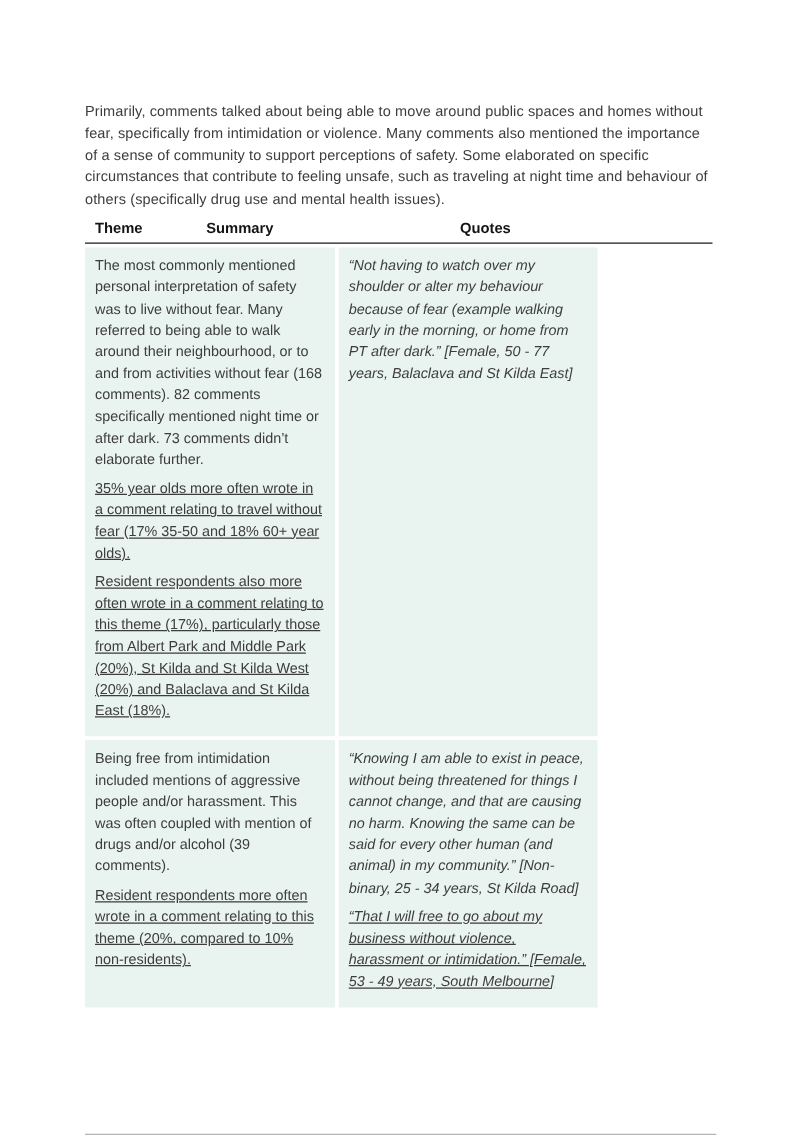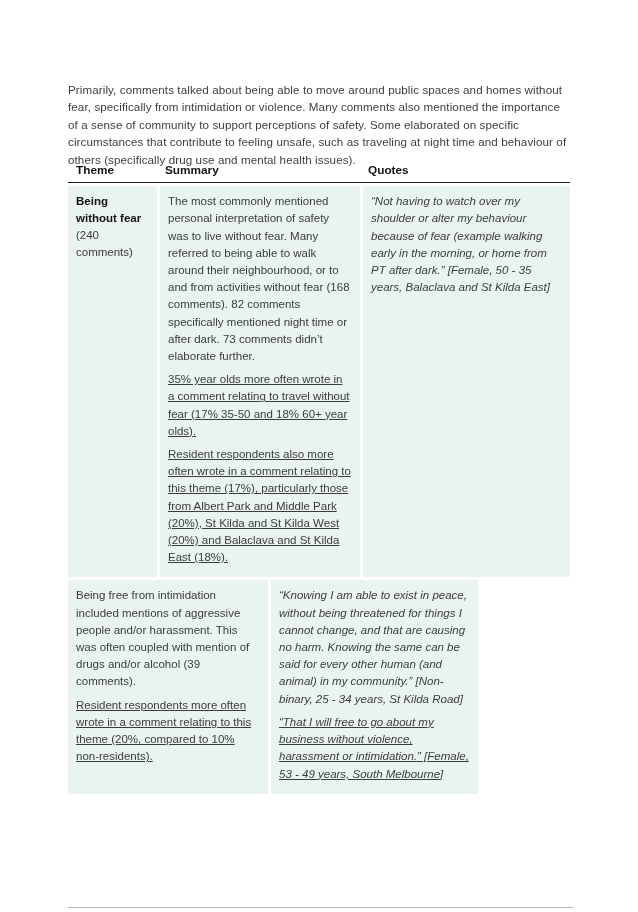--- a/index.html
+++ b/index.html
@@ -15,21 +15,21 @@
   }
   .intro {
     position:absolute;
     left:68px; top:41px; width:505px;
     font-size:11.6px; line-height:17.4px;
     color:#3d3d3d;
     letter-spacing:0.1px;
   }
   .themes-table {
     position:absolute;
-    left:68px; top:122px; width:502px;
+    left:68px; top:134px; width:502px;
     font-size:11.5px; line-height:17.2px;
   }
   .thead {
     display:flex;
     border-bottom:1.7px solid #1a1a1a;
     padding-bottom:3px;
   }
   .th {
     font-weight:bold; color:#141414; font-size:11.8px;
     padding-left:8px;
@@ -75,31 +75,27 @@
   <p class="intro">Primarily, comments talked about being able to move around public spaces and homes without fear, specifically from intimidation or violence. Many comments also mentioned the importance of a sense of community to support perceptions of safety. Some elaborated on specific circumstances that contribute to feeling unsafe, such as traveling at night time and behaviour of others (specifically drug use and mental health issues).</p>
 
   <div class="themes-table">
     <div class="thead">
       <div class="th th-theme">Theme</div>
       <div class="th th-summary">Summary</div>
       <div class="th th-quotes">Quotes</div>
     </div>
     <div id="table-body">
         <div class="trow">
-          <div class="cell cell-theme">
-            <div class="theme-title">Being without fear</div>
-            <div class="theme-count">(240 comments)</div>
-          </div>
           <div class="cell cell-summary">
             <p>The most commonly mentioned personal interpretation of safety was to live without fear. Many referred to being able to walk around their neighbourhood, or to and from activities without fear (168 comments). 82 comments specifically mentioned night time or after dark. 73 comments didn’t elaborate further.</p>
             <p>35% year olds more often wrote in a comment relating to travel without fear (17% 35-50 and 18% 60+ year olds).</p>
             <p>Resident respondents also more often wrote in a comment relating to this theme (17%), particularly those from Albert Park and Middle Park (20%), St Kilda and St Kilda West (20%) and Balaclava and St Kilda East (18%).</p>
           </div>
           <div class="cell cell-quotes">
-            <p>“Not having to watch over my shoulder or alter my behaviour because of fear (example walking early in the morning, or home from PT after dark.” [Female, 50 - 35 years, Balaclava and St Kilda East]</p>
+            <p>“Not having to watch over my shoulder or alter my behaviour because of fear (example walking early in the morning, or home from PT after dark.” [Female, 50 - 77 years, Balaclava and St Kilda East]</p>
           </div>
         </div>
         <div class="trow">
           <div class="cell cell-summary">
             <p>Being free from intimidation included mentions of aggressive people and/or harassment. This was often coupled with mention of drugs and/or alcohol (39 comments).</p>
             <p>Resident respondents more often wrote in a comment relating to this theme (20%, compared to 10% non-residents).</p>
           </div>
           <div class="cell cell-quotes">
             <p>“Knowing I am able to exist in peace, without being threatened for things I cannot change, and that are causing no harm. Knowing the same can be said for every other human (and animal) in my community.” [Non-binary, 25 - 34 years, St Kilda Road]</p>
             <p>“That I will free to go about my business without violence, harassment or intimidation.” [Female, 53 - 49 years, South Melbourne]</p>

